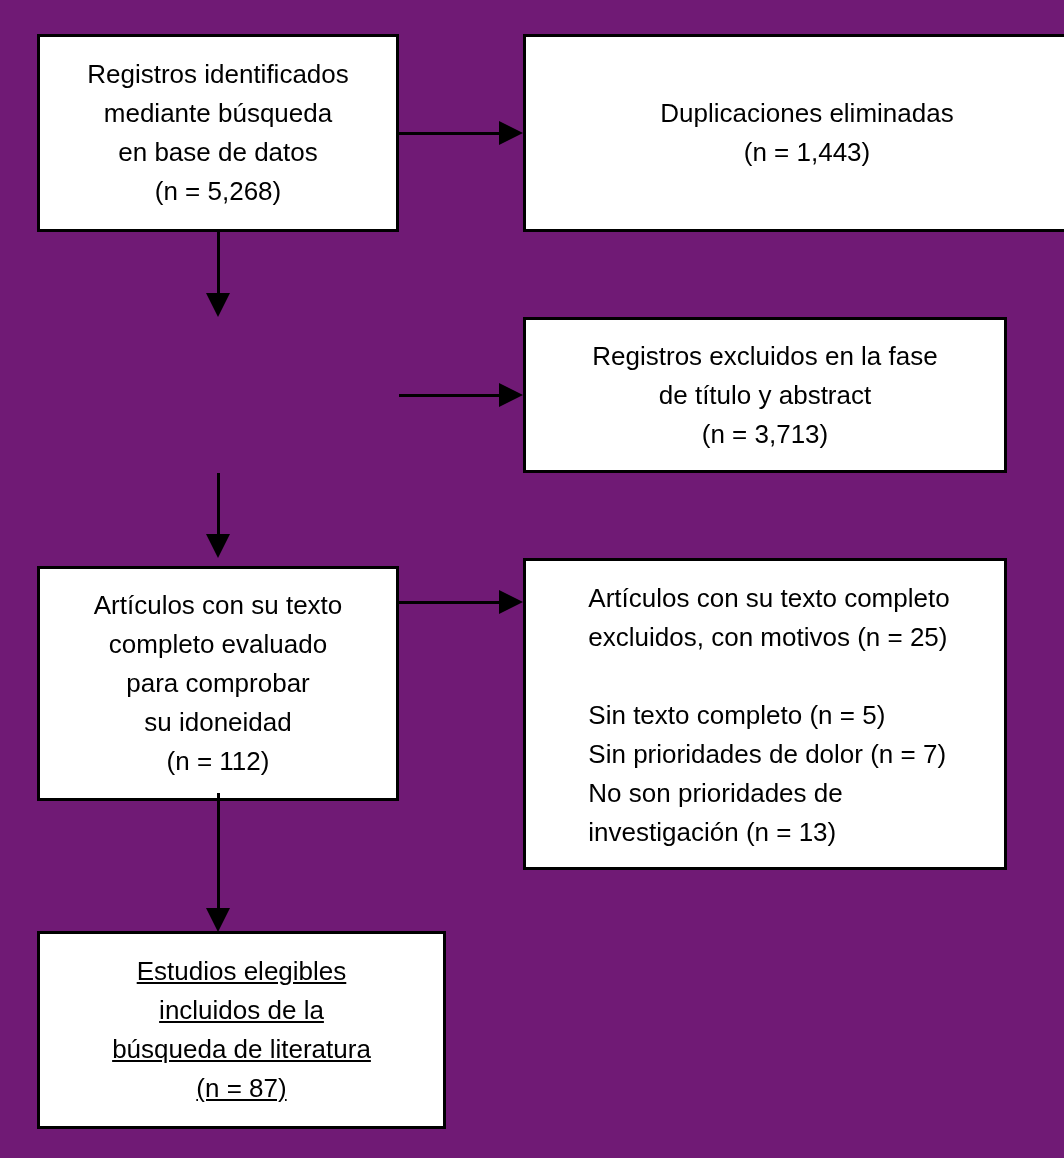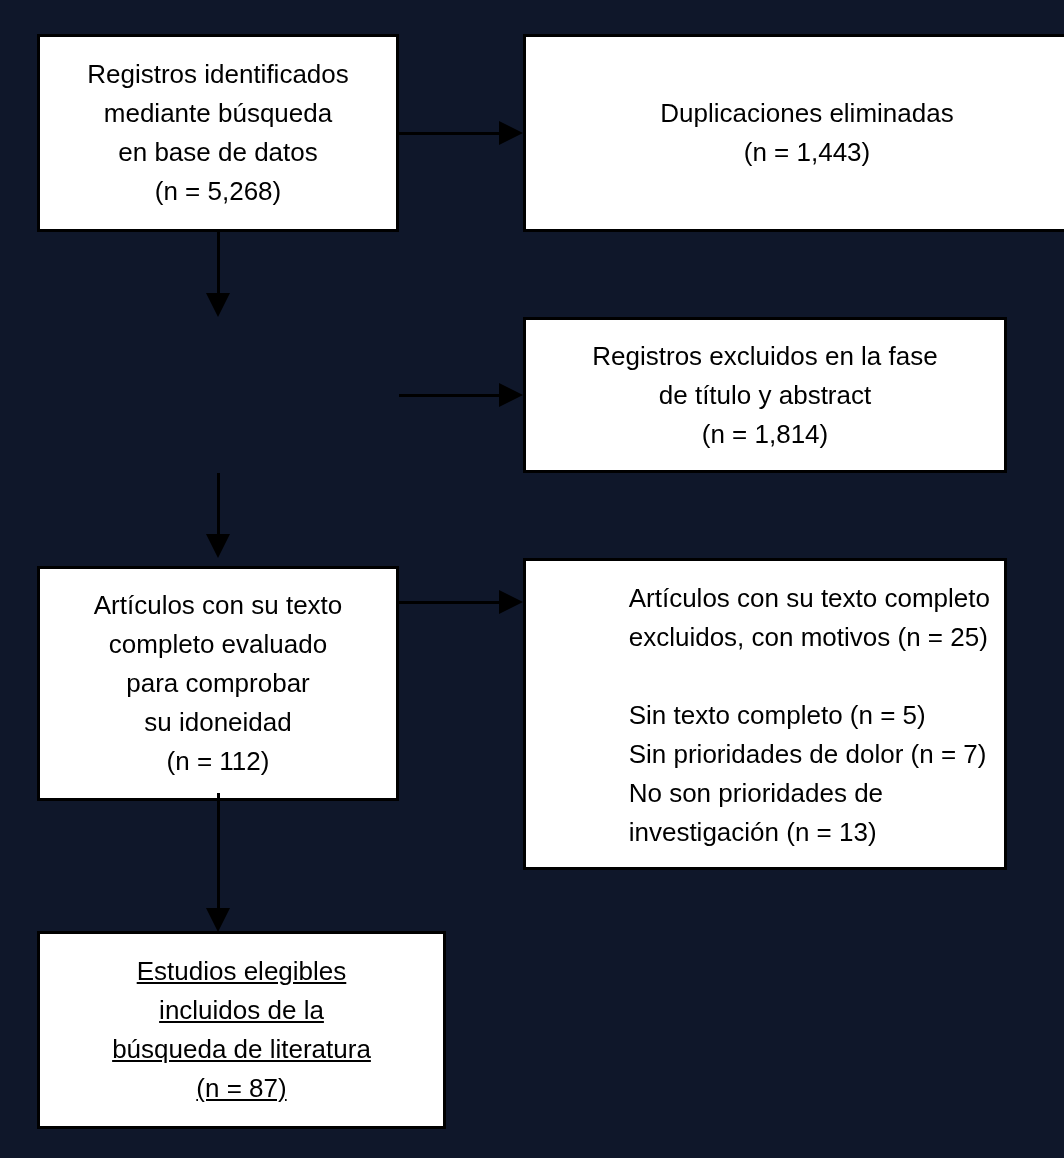--- a/index.html
+++ b/index.html
@@ -4,21 +4,21 @@
 <style>
   html, body {
     margin: 0;
     padding: 0;
     background: #ffffff;
   }
   .canvas {
     position: relative;
     width: 1064px;
     height: 1158px;
-    background: #0f172a;
+    background: #701a75;
     font-family: "Liberation Sans", sans-serif;
     color: #000000;
     overflow: hidden;
   }
   .box {
     position: absolute;
     box-sizing: border-box;
     border: 3px solid #000000;
     background: #ffffff;
     display: flex;
@@ -26,21 +26,21 @@
     justify-content: center;
     font-size: 26px;
     line-height: 1.5;
   }
   .box .box-text {
     white-space: pre-line;
     text-align: center;
   }
   .box.align-left {
     align-items: flex-start;
-    justify-content: flex-end;
+    justify-content: center;
     padding: 18px 14px 14px 22px;
   }
   .box.align-left .box-text {
     text-align: left;
   }
   
   .b1 { left: 37px;  top: 34px;  width: 362px; height: 198px; }
   .b2 { left: 523px; top: 34px;  width: 568px; height: 198px; }
   .b3 { left: 37px;  top: 317px; width: 362px; height: 156px; }
   .b4 { left: 523px; top: 317px; width: 484px; height: 156px; }
@@ -97,21 +97,21 @@
 
   <div class="box b2">
     <div class="box-text">Duplicaciones eliminadas
 (n = 1,443)</div>
   </div>
 
 
   <div class="box b4">
     <div class="box-text">Registros excluidos en la fase
 de título y abstract
-(n = 1,814)</div>
+(n = 3,713)</div>
   </div>
 
   <div class="box b5">
     <div class="box-text">Artículos con su texto
 completo evaluado
 para comprobar
 su idoneidad
 (n = 112)</div>
   </div>
 

